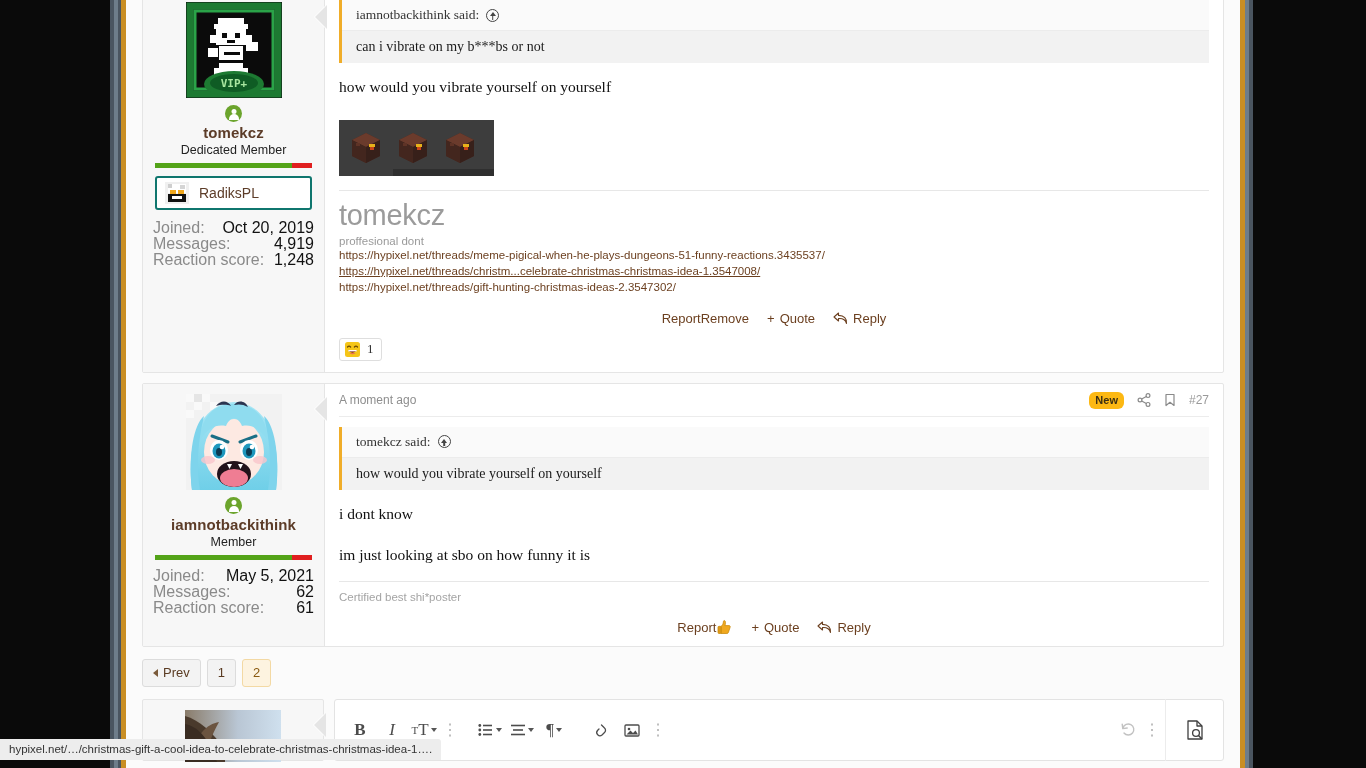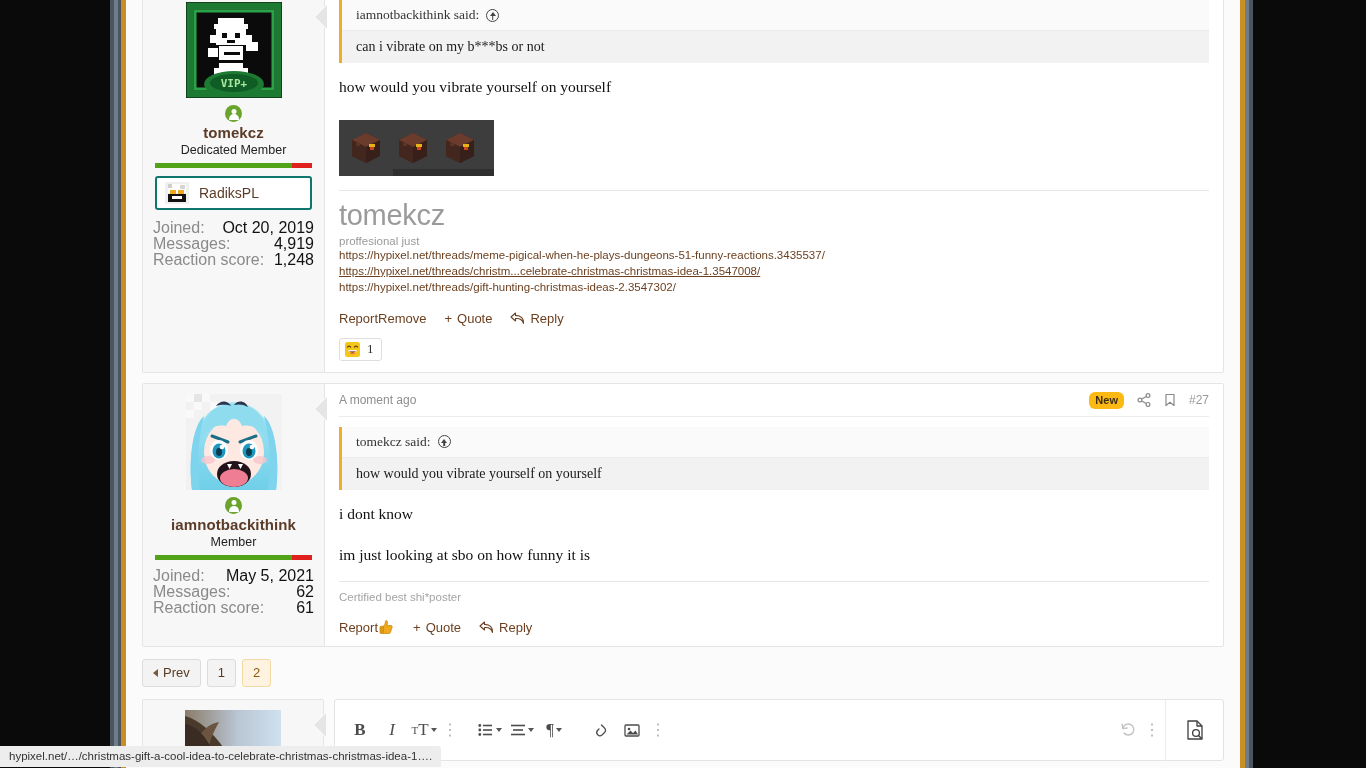--- a/index.html
+++ b/index.html
@@ -170,21 +170,21 @@
   .sig-name { font-size: 29px; color: #9b9b9b; line-height: 1.05; letter-spacing: -.3px; }
   .sig-sub { font-size: 11.5px; color: #9a9a9a; margin-top: 4px; }
   .sig-link {
     display: block; font-size: 11.5px; color: #6b3f1f;
     text-decoration: none; line-height: 16px;
   }
   .sig-link.underline { text-decoration: underline; }
   .sig-note { font-size: 11.5px; color: #a4a4a4; }
 
   .actions {
-    display: flex; align-items: center; justify-content: flex-start;
+    display: flex; align-items: center; justify-content: center;
     margin-top: 16px;
   }
   .actions-right { display: flex; align-items: center; gap: 18px; }
   .action {
     font-size: 13px; color: #6b3f1f; cursor: pointer;
     display: inline-flex; align-items: center; gap: 5px; text-decoration: none;
   }
   .plus { font-size: 13px; color: #6b3f1f; }
 
   .reactions { margin-top: 12px; }
@@ -227,21 +227,21 @@
   .caret { border-left: 3.5px solid transparent; border-right: 3.5px solid transparent;
            border-top: 4px solid #555; margin-left: 2px; }
   .tb-right { display: flex; align-items: center; padding-right: 4px; }
   .preview-btn {
     width: 58px; height: 62px; border-left: 1px solid #ececec;
     display: flex; align-items: center; justify-content: center; cursor: pointer; color: #3f3f3f;
   }
 
   
   .statusbar {
-    position: absolute; left: 0; bottom: 1px; z-index: 50;
+    position: absolute; left: 0; bottom: 8px; z-index: 50;
     background: #ededed; color: #333;
     font-size: 11.5px; padding: 4px 9px 5px;
     border-top-right-radius: 3px;
     white-space: nowrap;
     font-family: "Liberation Sans", sans-serif;
   }
 </style>
 </head>
 <body>
 
@@ -375,21 +375,21 @@
             <polygon points="3,9 17,16 17,32 3,25" fill="#43261e"></polygon>
             <polygon points="17,16 31,9 31,25 17,32" fill="#37201a"></polygon>
             <rect x="20" y="13" width="6" height="3" fill="#e8b21a"></rect>
             <rect x="21" y="16" width="4" height="3" fill="#c9451a"></rect>
             <rect x="7" y="12" width="4" height="3" fill="#5e3326"></rect>
           </svg>
         </div>
 
         <hr class="sig-sep">
         <div class="sig-name">tomekcz</div>
-        <div class="sig-sub">proffesional just</div>
+        <div class="sig-sub">proffesional dont</div>
         <a href="#" class="sig-link">https://hypixel.net/threads/meme-pigical-when-he-plays-dungeons-51-funny-reactions.3435537/</a>
         <a href="#" class="sig-link underline">https://hypixel.net/threads/christm...celebrate-christmas-christmas-idea-1.3547008/</a>
         <a href="#" class="sig-link">https://hypixel.net/threads/gift-hunting-christmas-ideas-2.3547302/</a>
 
         <div class="actions">
           <a href="#" class="action">Report</a>
           <div class="actions-right">
             <a href="#" class="action">Remove</a>
             <a href="#" class="action">
               <span class="plus">+</span>

